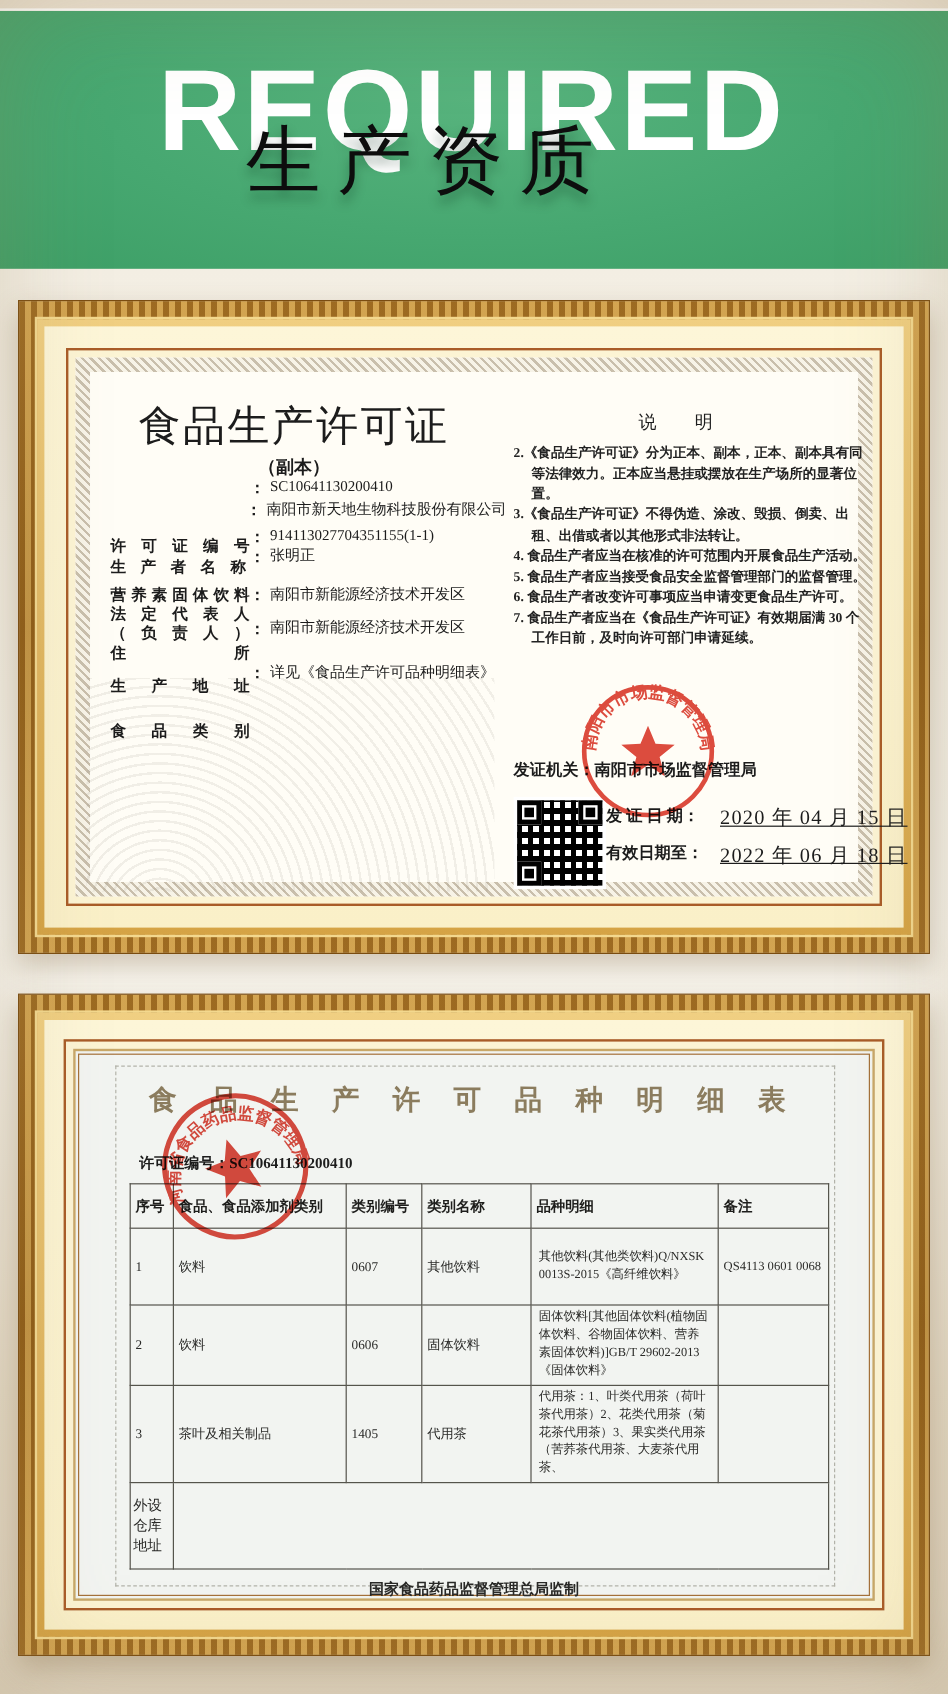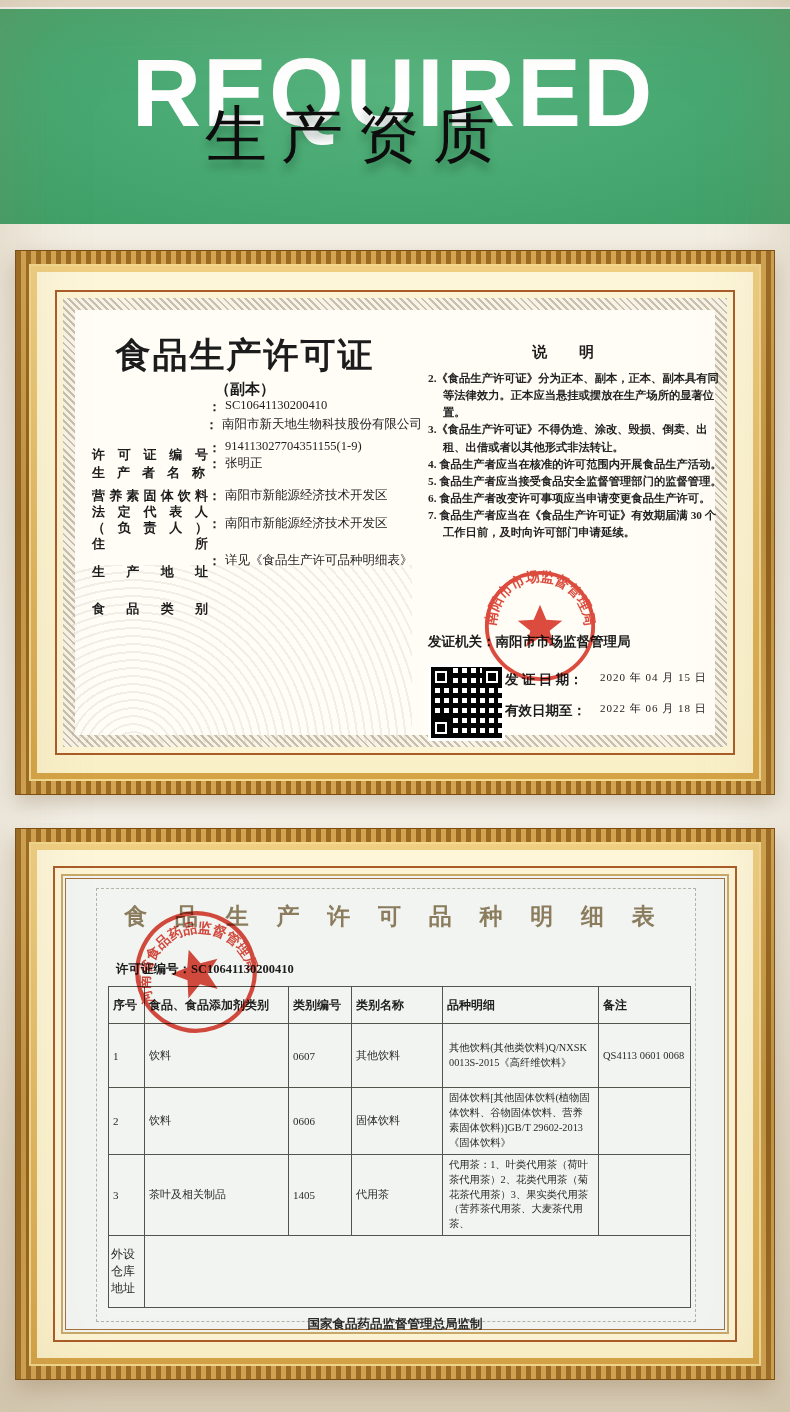--- a/index.html
+++ b/index.html
@@ -43,35 +43,35 @@
   .paper{height:100%;box-sizing:border-box;}
   .paper1{background:#fffdf6;border:12px solid transparent;
     border-image:repeating-linear-gradient(45deg,#c9bfac 0 2px,#f7f3e7 2px 5px) 12;}
   .paper2{background:#f2f4f1;border:2px solid #c9a868;padding:2px;}
   .paper2-in{height:100%;box-sizing:border-box;border:1px solid #a4713a;}
   .dash-border{position:absolute;left:96px;top:888px;width:598px;height:432px;
     border:1px dashed #b3b3aa;}
 
   
   .c1-title{left:85px;top:332px;width:320px;text-align:center;
-    font-size:35px;font-weight:bold;letter-spacing:2px;}
+    font-size:35px;font-weight:normal;letter-spacing:2px;}
   .c1-sub{left:85px;top:380px;width:320px;text-align:center;
     font-size:15px;font-weight:bold;}
   .frow{position:absolute;left:92px;width:330px;font-size:13px;display:flex;}
   .flabel{display:inline-block;width:116px;font-weight:bold;
     text-align:justify;text-align-last:justify;white-space:nowrap;margin-top:48px;}
   .fcolon{font-weight:bold;margin-right:4px;}
   .fvalue{font-size:12.5px;white-space:nowrap;}
   .notes-title{left:425px;top:343px;width:290px;text-align:center;
-    font-size:15px;font-weight:bold;letter-spacing:14px;}
+    font-size:15px;font-weight:normal;letter-spacing:14px;}
   .notes{left:428px;top:370px;width:296px;font-size:11.3px;line-height:1.52;}
   .note-item{padding-left:15px;text-indent:-15px;font-weight:bold;color:#222;}
   .issuer-row{left:428px;top:633px;font-size:13.5px;font-weight:bold;z-index:1;}
   .date-label{font-size:13.5px;font-weight:bold;}
-  .date-val{font-size:11px;letter-spacing:1px;}
+  .date-val{font-size:17px;letter-spacing:1px;text-decoration:underline;}
   .dl1{left:505px;top:671px;} .dv1{left:600px;top:670px;}
   .dl2{left:505px;top:702px;} .dv2{left:600px;top:701px;}
   .watermark{left:72px;top:565px;width:340px;height:178px;
     background:repeating-radial-gradient(circle at 18% 108%,rgba(140,133,120,.12) 0 2px,transparent 2px 8px);}
 
   
   .stamp{position:absolute;mix-blend-mode:multiply;opacity:.9;z-index:2;}
   .stamp1{left:482px;top:568px;width:116px;height:116px;}
   .stamp2{left:132px;top:908px;width:128px;height:128px;transform:rotate(-18deg);}
 
@@ -135,21 +135,21 @@
       <span class="fvalue">SC10641130200410</span>
   </div>
   <div class="frow" style="top:416px">
     <span class="flabel">生产者名称</span>
       <span class="fcolon">：</span>
       <span class="fvalue">南阳市新天地生物科技股份有限公司</span>
   </div>
   <div class="frow" style="top:439px">
     <span class="flabel">营养素固体饮料</span>
       <span class="fcolon">：</span>
-      <span class="fvalue">914113027704351155(1-9)</span>
+      <span class="fvalue">914113027704351155(1-1)</span>
   </div>
   <div class="frow" style="top:455px">
     <span class="flabel">法定代表人</span>
       <span class="fcolon">：</span>
       <span class="fvalue">张明正</span>
   </div>
   <div class="frow" style="top:471px">
     <span class="flabel">（负责人）</span>
   </div>
   <div class="frow" style="top:487px">

